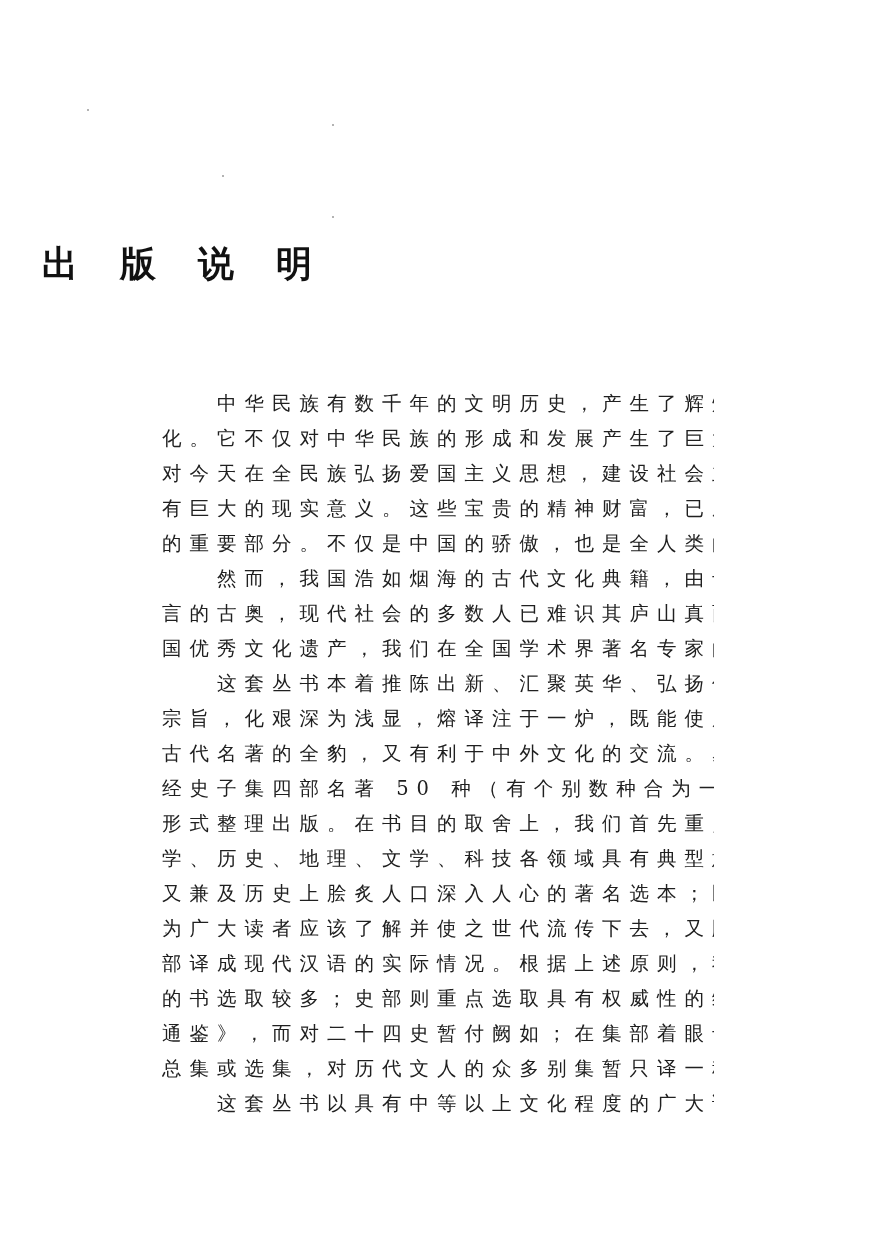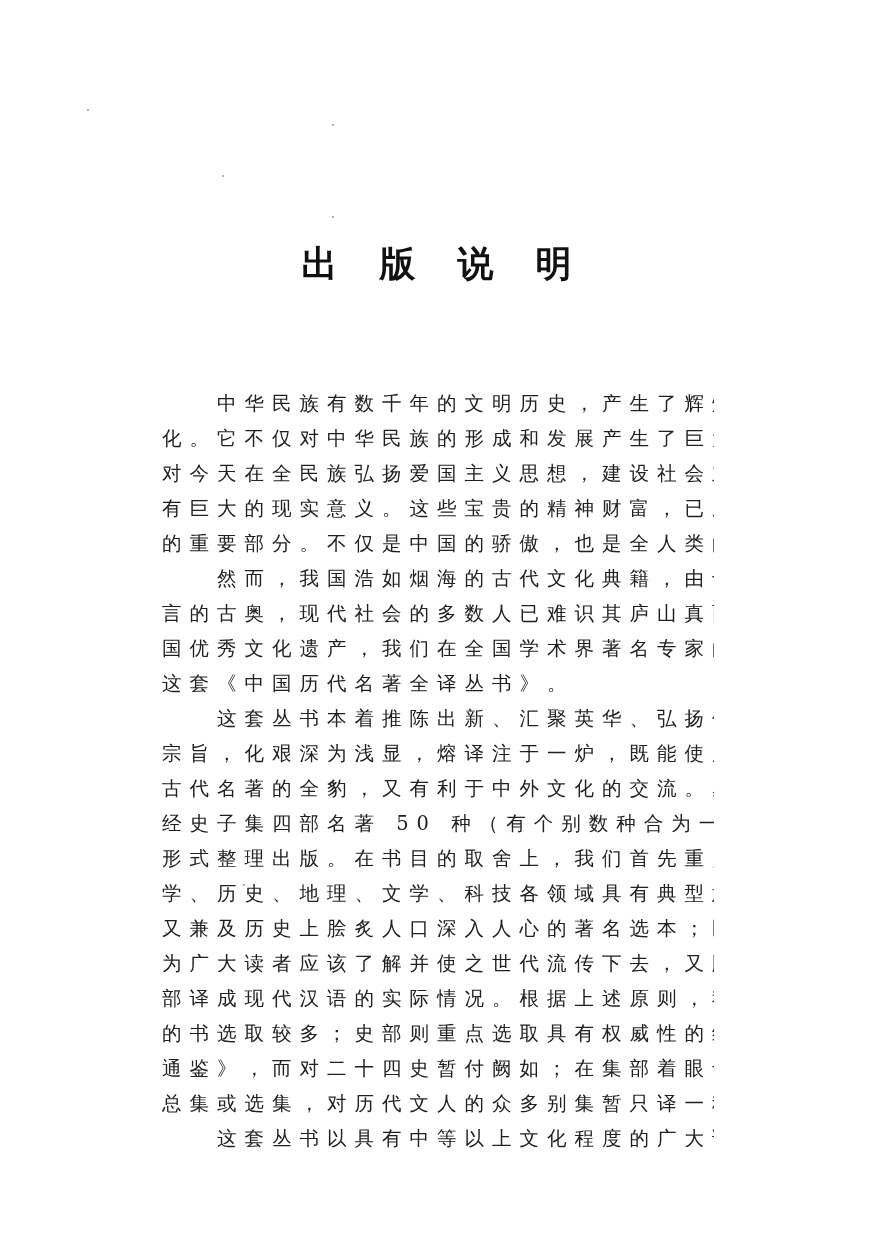--- a/index.html
+++ b/index.html
@@ -19,21 +19,20 @@
     position: absolute;
     left: 0; top: 0;
     width: 873px; height: 1240px;
     background: #ffffff;
   }
   .title {
     position: absolute;
     left: 0;
     width: 873px;
     top: 240px;
-    text-align: center;
     font-size: 36px;
     line-height: 46px;
     letter-spacing: 42px;
     font-weight: bold;
     color: #111;
     padding-left: 42px;
     box-sizing: border-box;
   }
   .body {
     position: absolute;
@@ -73,21 +72,20 @@
 
   <div class="body" id="body-text">
       <div class="line indent">中华民族有数千年的文明历史，产生了辉煌灿烂的古代文</div>
       <div class="line">化。它不仅对中华民族的形成和发展产生了巨大的凝聚力，而且</div>
       <div class="line">对今天在全民族弘扬爱国主义思想，建设社会主义精神文明，仍</div>
       <div class="line">有巨大的现实意义。这些宝贵的精神财富，已成为世界文化宝藏</div>
       <div class="line last">的重要部分。不仅是中国的骄傲，也是全人类的骄傲。</div>
       <div class="line indent">然而，我国浩如烟海的古代文化典籍，由于时代的变异，语</div>
       <div class="line">言的古奥，现代社会的多数人已难识其庐山真面目。为了继承我</div>
       <div class="line">国优秀文化遗产，我们在全国学术界著名专家的支持下，出版了</div>
-      <div class="line last">这套《中国历代名著全译丛书》。</div>
       <div class="line indent">这套丛书本着推陈出新、汇聚英华、弘扬传统、振兴华夏的</div>
       <div class="line">宗旨，化艰深为浅显，熔译注于一炉，既能使广大读者了解我国</div>
       <div class="line">古代名著的全豹，又有利于中外文化的交流。丛书精选我国历代</div>
       <div class="line">经史子集四部名著 50 种（有个别数种合为一书），以全注全译</div>
       <div class="line">形式整理出版。在书目的取舍上，我们首先重点选取我国古代哲</div>
       <div class="line">学、历史、地理、文学、科技各领域具有典型意义的不朽巨著，</div>
       <div class="line">又兼及历史上脍炙人口深入人心的著名选本；既考虑到所选书目</div>
       <div class="line">为广大读者应该了解并使之世代流传下去，又顾及各书是否能全</div>
       <div class="line">部译成现代汉语的实际情况。根据上述原则，我们对经部、子部</div>
       <div class="line">的书选取较多；史部则重点选取具有权威性的编年体通史《资治</div>

